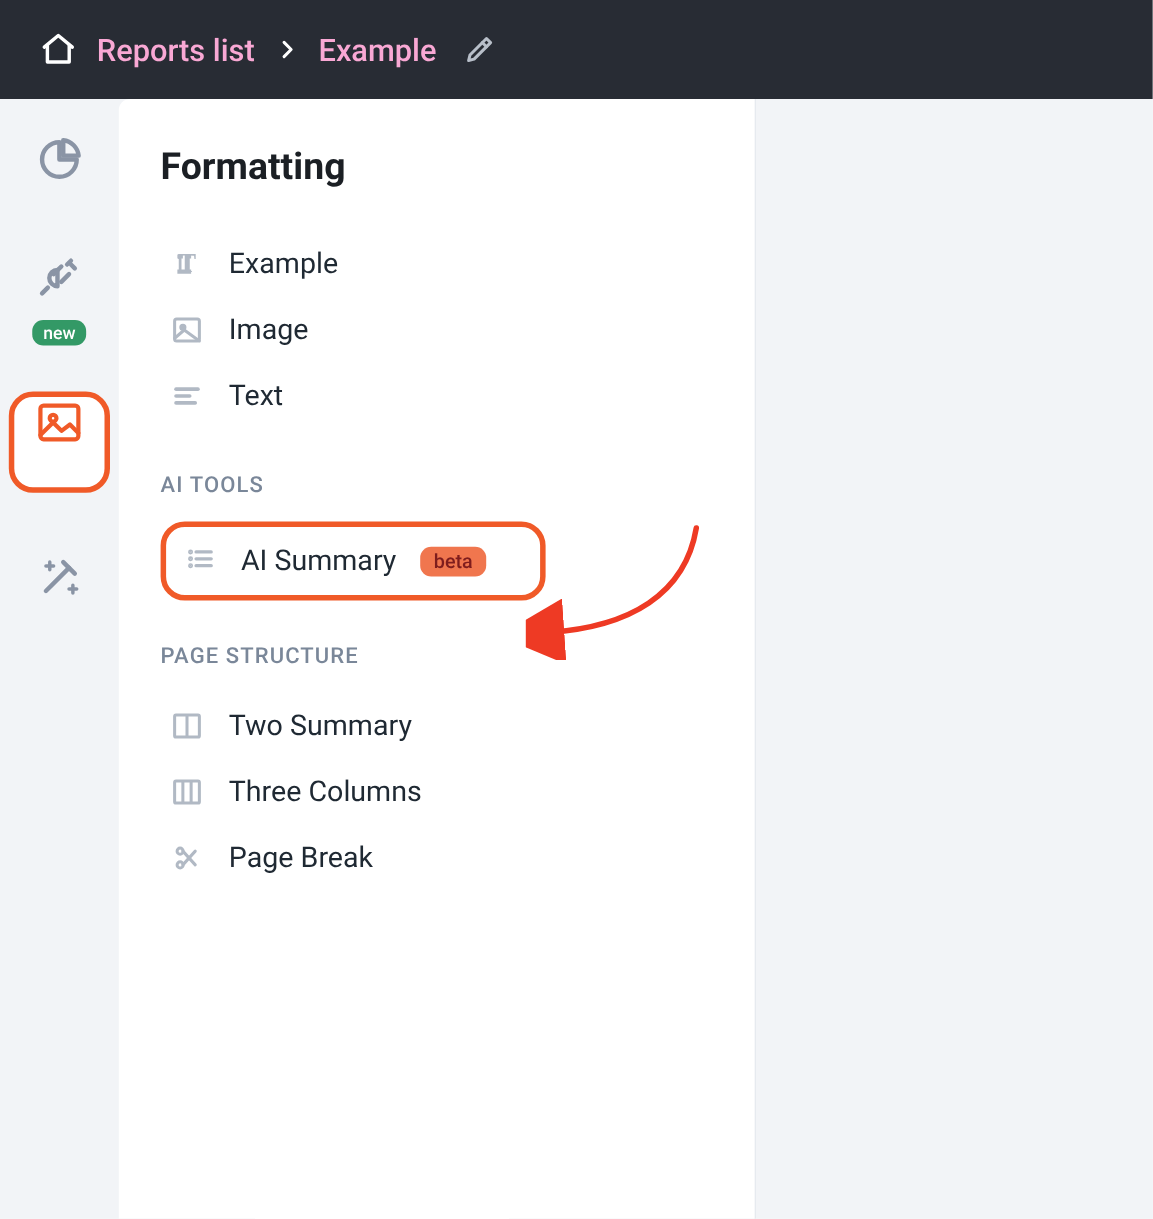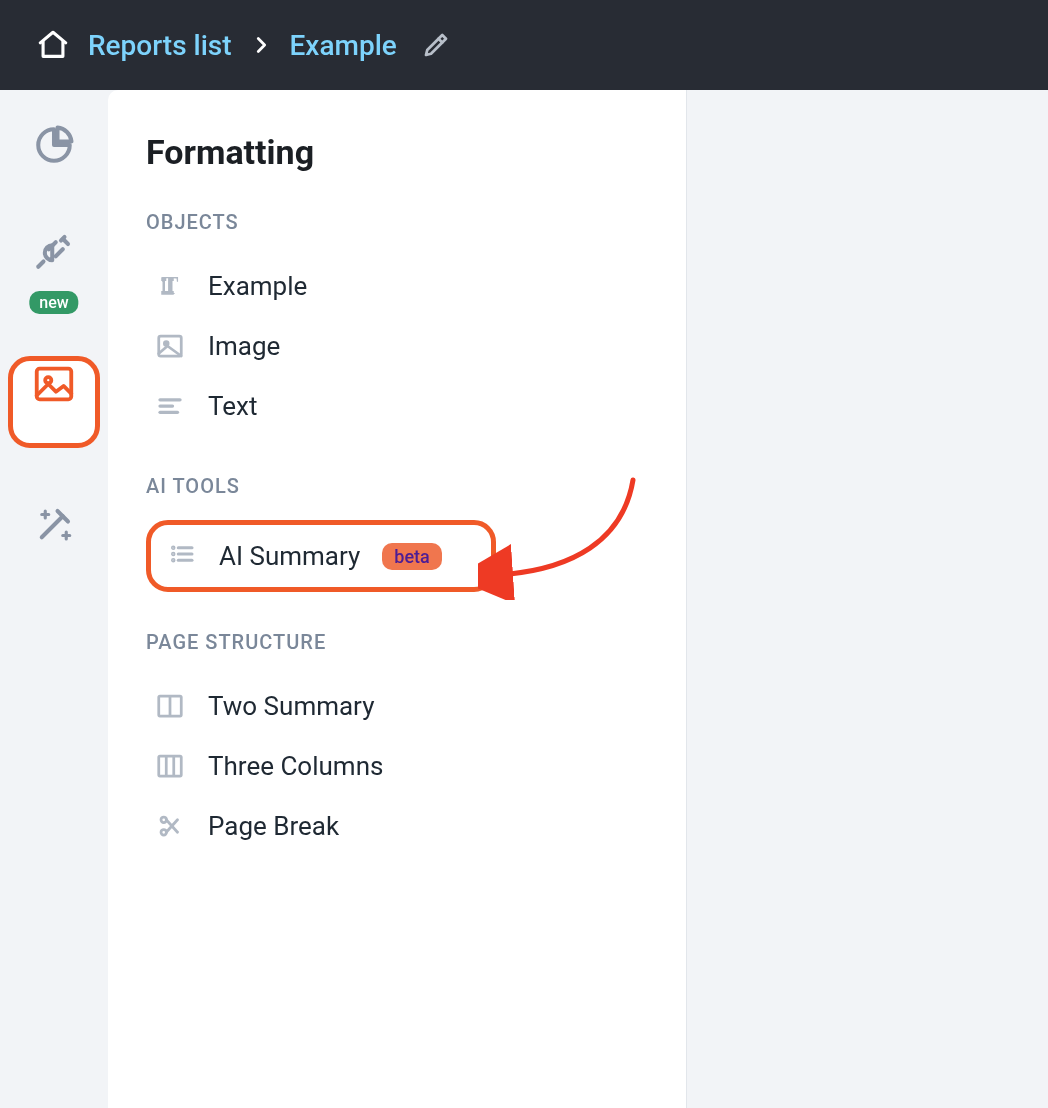--- a/index.html
+++ b/index.html
@@ -18,21 +18,21 @@
     display: flex;
     align-items: center;
     padding: 0 36px;
     gap: 18px;
     color: #ffffff;
   }
   .top-icon { display:flex; align-items:center; justify-content:center; }
   .crumb-text {
     font-size: 28px;
     font-weight: 500;
-    color: #7dd3fc;
+    color: #f9a8d4;
     cursor: pointer;
   }
   .chevron { width:22px; height:22px; display:flex; align-items:center; justify-content:center; }
 
   
   .main { display:flex; height: calc(1108px - 90px); }
   .rail {
     width: 108px;
     background: #f2f4f7;
     display:flex;
@@ -113,21 +113,21 @@
     padding: 14px 16px;
     display:flex;
     align-items:center;
     gap: 22px;
     cursor:pointer;
     position: relative;
     width: 350px;
   }
   .beta-badge {
     background: #f0764e;
-    color: #4c1d95;
+    color: #7f1d1d;
     font-size: 18px;
     font-weight: 500;
     padding: 3px 12px;
     border-radius: 10px;
     text-align: right;
   }
 
   .content-right {
     flex: 1;
     background: #f2f4f7;
@@ -204,21 +204,20 @@
         <path d="M7 4 L7 8 M5 6 L9 6" stroke-width="1.8"></path>
       </svg>
     </div>
 
   </div>
 
   <div class="panel">
     <h1 class="panel-title">Formatting</h1>
 
     <div class="section">
-      <div class="section-label">OBJECTS</div>
 
       <div class="obj-item">
         <span class="icon">
           <svg width="30" height="30" viewBox="0 0 24 24" fill="#b1b9c4">
               <path d="M5 5h4v3h-1v8h3V5h4v3h-1v8h1v3H5v-3h1V8H5z"></path>
               <text x="12" y="18" font-size="20" font-family="Georgia" fill="#b1b9c4" text-anchor="middle" font-weight="bold">T</text>
             </svg>
         </span>
         <span class="obj-label">Example</span>
       </div>

